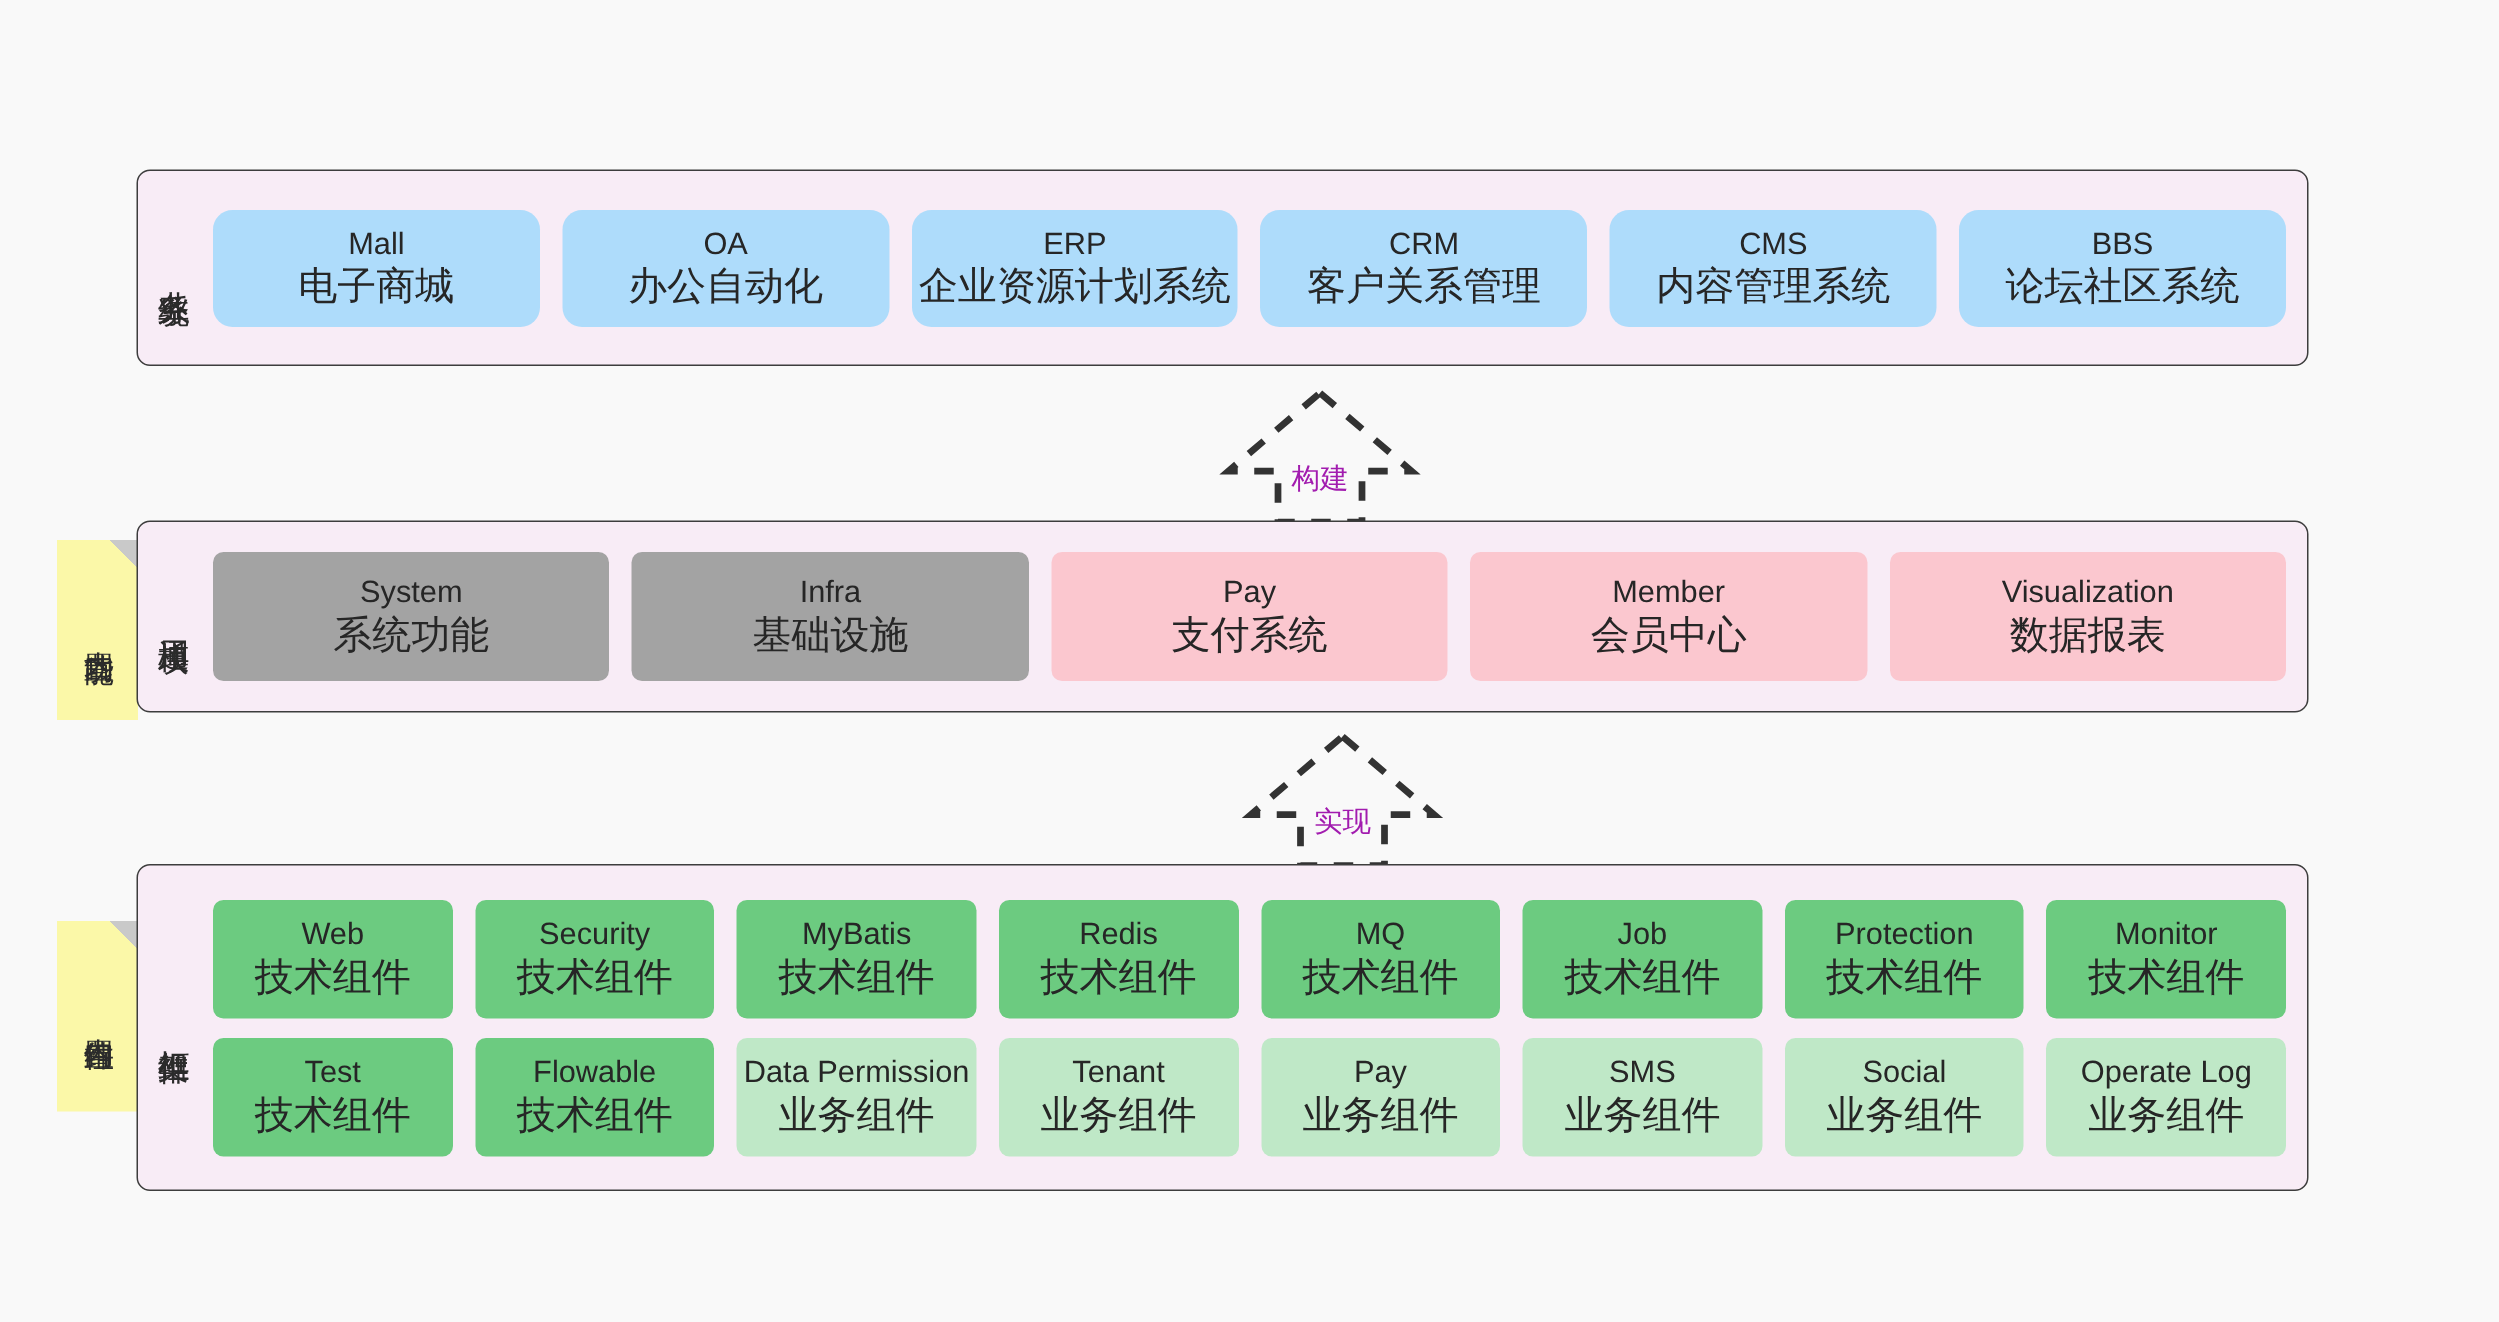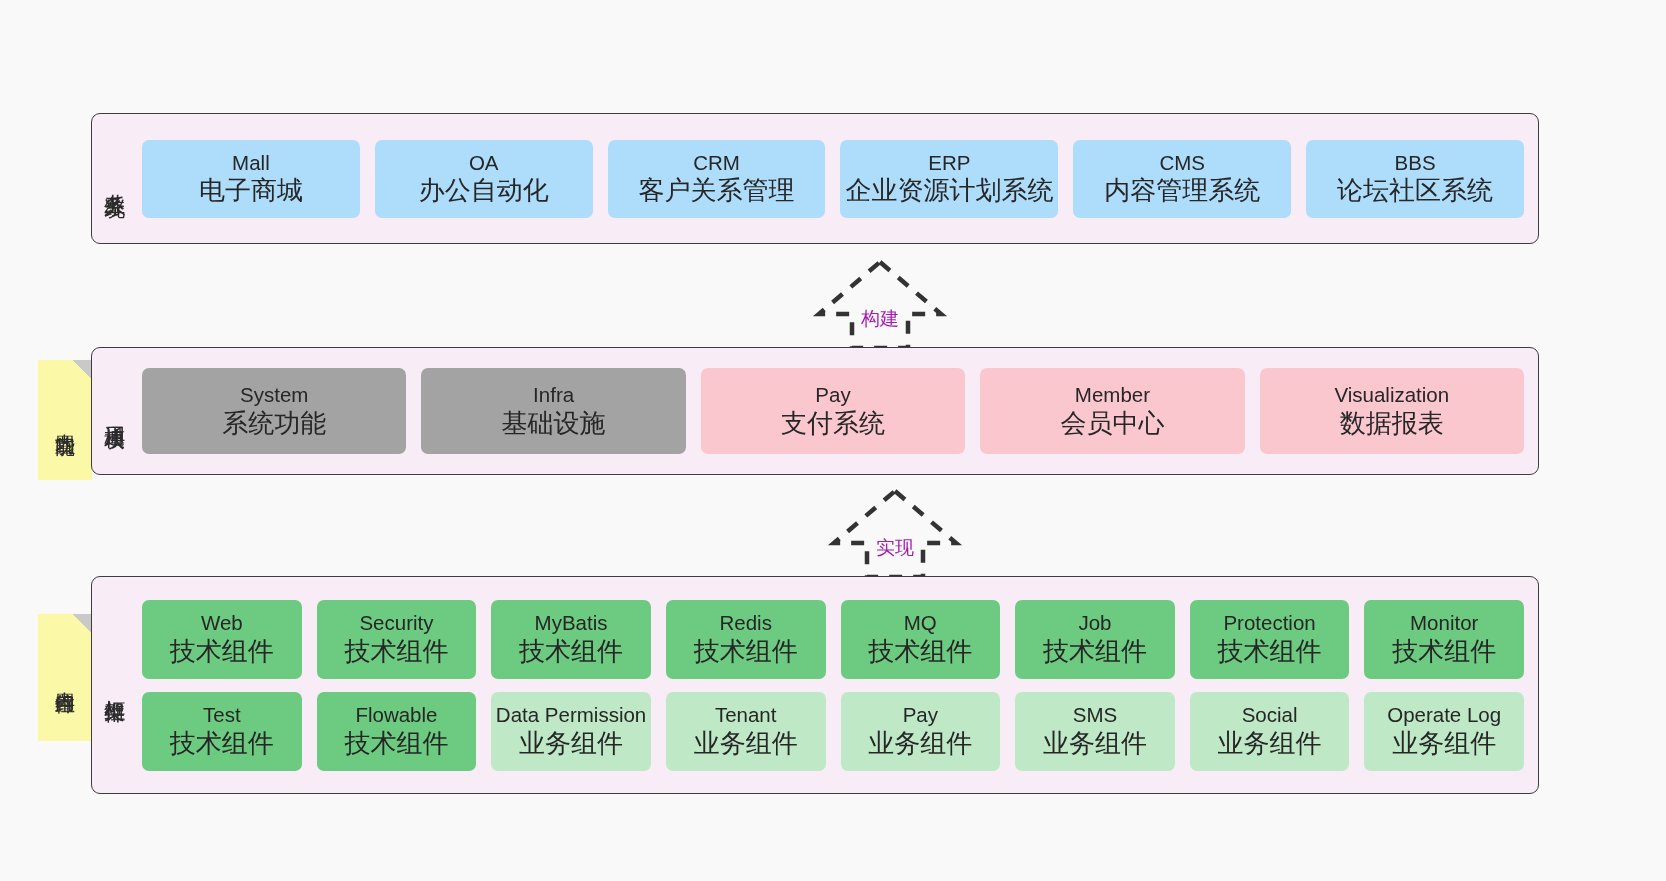--- a/index.html
+++ b/index.html
@@ -68,21 +68,21 @@
     flex-direction: column;
     align-items: center;
     justify-content: center;
     text-align: center;
     color: #262626;
     line-height: 1.2;
     padding: 6px 4px;
   }
   .card .name { font-size: 20.5px; }
   .card .sub  { font-size: 26px; }
-  .card.blue        { background: #aedcfb; }
+  .card.blue        { background: #aedcfb; border-radius: 13px; }
   .card.red         { background: #a3a3a3; }
   .card.pink        { background: #fbc7cf; }
   .card.green       { background: #6ccb80; }
   .card.lightgreen  { background: #bfe8c7; }
 
   .h-biz  { height: 78px; }
   .h-mod  { height: 86px; }
   .h-comp { height: 79px; }
 
   
@@ -140,26 +140,26 @@
     <div class="layer-body">
       <div class="card blue h-biz">
         <span class="name">Mall</span>
         <span class="sub">电子商城</span>
       </div>
       <div class="card blue h-biz">
         <span class="name">OA</span>
         <span class="sub">办公自动化</span>
       </div>
       <div class="card blue h-biz">
+        <span class="name">ERP</span>
+        <span class="sub">企业资源计划系统</span>
+      </div>
+      <div class="card blue h-biz">
         <span class="name">CRM</span>
         <span class="sub">客户关系管理</span>
-      </div>
-      <div class="card blue h-biz">
-        <span class="name">ERP</span>
-        <span class="sub">企业资源计划系统</span>
       </div>
       <div class="card blue h-biz">
         <span class="name">CMS</span>
         <span class="sub">内容管理系统</span>
       </div>
       <div class="card blue h-biz">
         <span class="name">BBS</span>
         <span class="sub">论坛社区系统</span>
       </div>
     </div>

